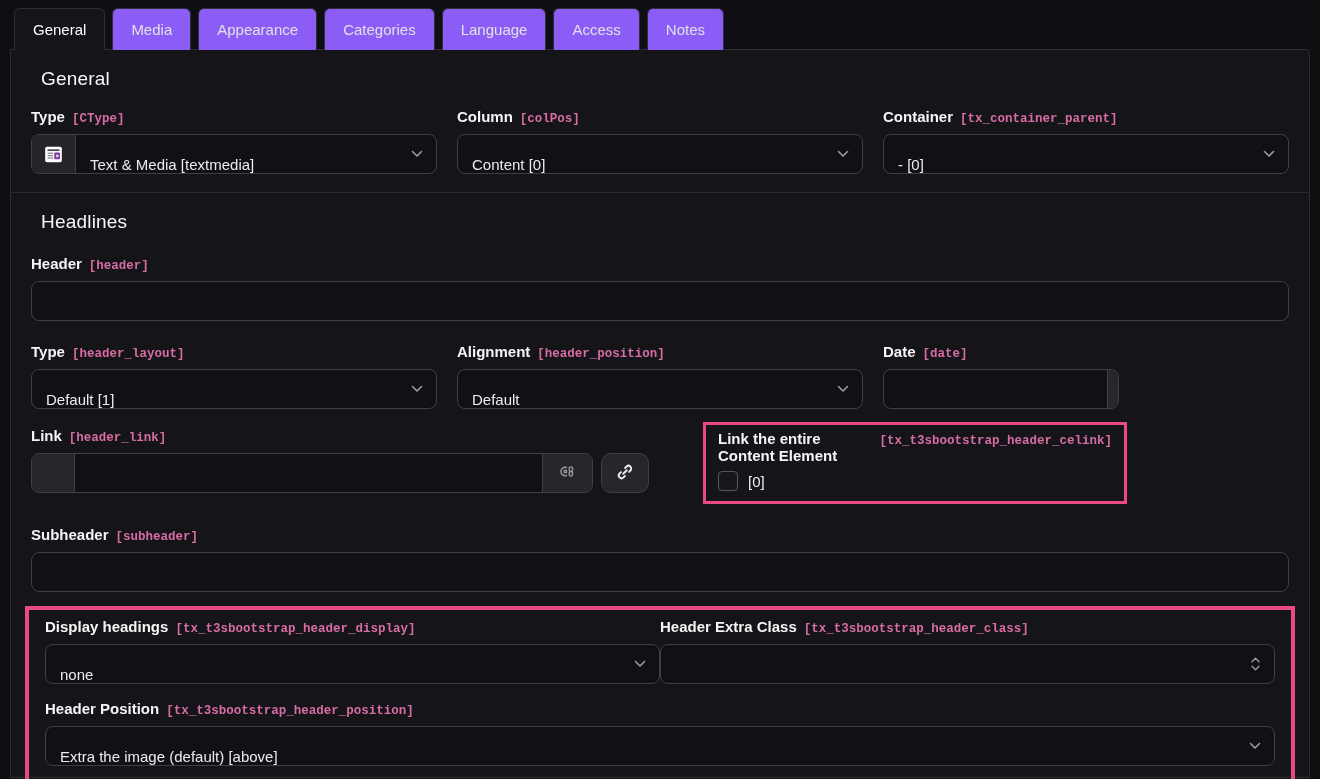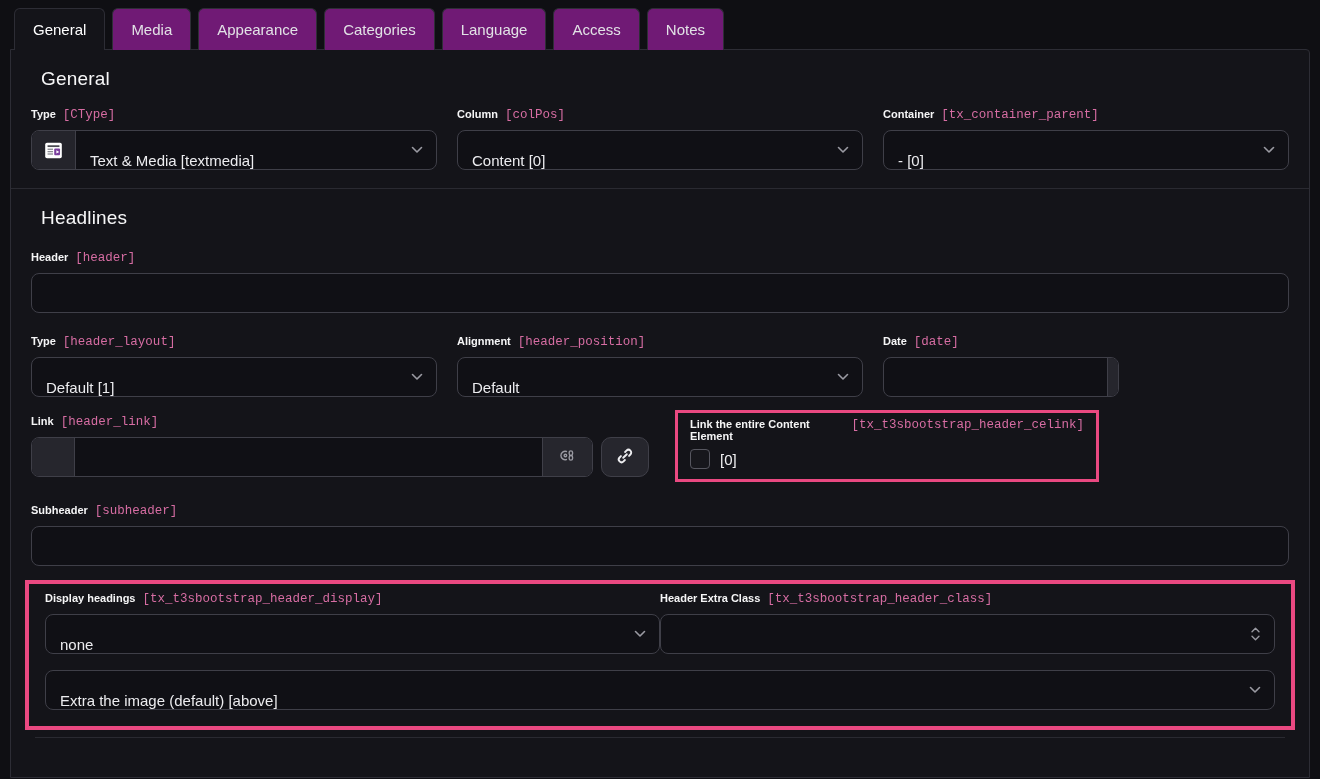--- a/index.html
+++ b/index.html
@@ -25,21 +25,21 @@
   
   .tabbar{
     display:flex;gap:7px;
     padding:8px 0 0 14px;
     position:relative;
   }
   .tab{
     height:42px;
     padding:0 18px;
     display:flex;align-items:center;
-    background:#701a75;
+    background:#8b5cf6;
     border:1px solid #2e2e36;
     border-bottom:none;
     border-radius:6px 6px 0 0;
     font-size:15px;
     color:#e2e2e6;
     cursor:pointer;
     margin-bottom:-1px;
     z-index:1;
   }
   .tab.active{
@@ -60,24 +60,24 @@
   .sect + .sect{border-top:1px solid #2a2a31;}
   .sect-title{
     font-size:19px;font-weight:400;color:#f7f7f8;
     margin:2px 10px 18px 10px;
     letter-spacing:.2px;
   }
   
   .row3{display:flex;gap:20px;}
   .row3 > .field{flex:1;}
   .labelline{display:flex;align-items:baseline;gap:7px;margin-bottom:8px;}
-  .flabel{font-size:11px;font-weight:700;color:var(--label);}
+  .flabel{font-size:15px;font-weight:700;color:var(--label);}
   .fkey{
     font-family:"Liberation Mono", monospace;
-    font-size:12.5px;font-weight:400;color:var(--key);
+    font-size:12.5px;font-weight:700;color:var(--key);
   }
   .select,.textinput{
     height:40px;
     background:var(--ctrl-bg);
     border:1px solid var(--ctrl-border);
     border-radius:8px;
     display:flex;align-items:flex-end;
     font-size:15px;color:var(--ctrl-text);
     position:relative;
   }
@@ -121,21 +121,21 @@
     width:424px;
     padding:5px 12px 10px 12px;
     margin-top:-5px;
   }
   .hl-big{
     border:4px solid var(--pink);
     margin:14px -6px 0 -6px;
     padding:8px 16px 16px 16px;
   }
   .rows-gap{margin-top:22px;}
-  .link-row{display:flex;align-items:flex-start;gap:26px;margin-top:18px;}
+  .link-row{display:flex;align-items:flex-start;gap:54px;margin-top:18px;}
   .link-left{width:618px;flex:none;}
   .link-controls{display:flex;gap:8px;align-items:center;}
   .link-controls .igroup{flex:1;}
   .cb-line{display:flex;align-items:center;gap:10px;margin-top:6px;}
   .cb-label{font-size:15px;color:#f0f0f2;}
   .two-col{display:flex;}
   .two-col > .field{flex:1;}
   .hairline-bottom{border-top:1px solid #2a2a31;margin:7px 4px 0 4px;}
   .w-header{width:927px;}
   .date-group{width:236px;}
@@ -364,20 +364,24 @@
             <span class="chev">
               <svg width="11" height="16" viewBox="0 0 12 16">
                 <path d="M2.2 5.6L6 1.8l3.8 3.8" stroke="#9a9aa2" stroke-width="1.5" fill="none" stroke-linecap="round" stroke-linejoin="round"></path>
                 <path d="M2.2 10.4L6 14.2l3.8-3.8" stroke="#9a9aa2" stroke-width="1.5" fill="none" stroke-linecap="round" stroke-linejoin="round"></path>
               </svg>
             </span>
           </div>
         </div>
       </div>
       <div class="field" style="margin-top:16px">
+        <div class="labelline">
+          <span class="flabel">Header Position</span>
+          <span class="fkey">[tx_t3sbootstrap_header_position]</span>
+        </div>
         <div class="select">
           <span>Extra the image (default) [above]</span>
           <span class="chev">
             <svg width="12" height="8" viewBox="0 0 12 8">
                 <path d="M1.5 1.5L6 6l4.5-4.5" stroke="#9a9aa2" stroke-width="1.6" fill="none" stroke-linecap="round" stroke-linejoin="round"></path>
               </svg>
           </span>
         </div>
       </div>
     </div>

